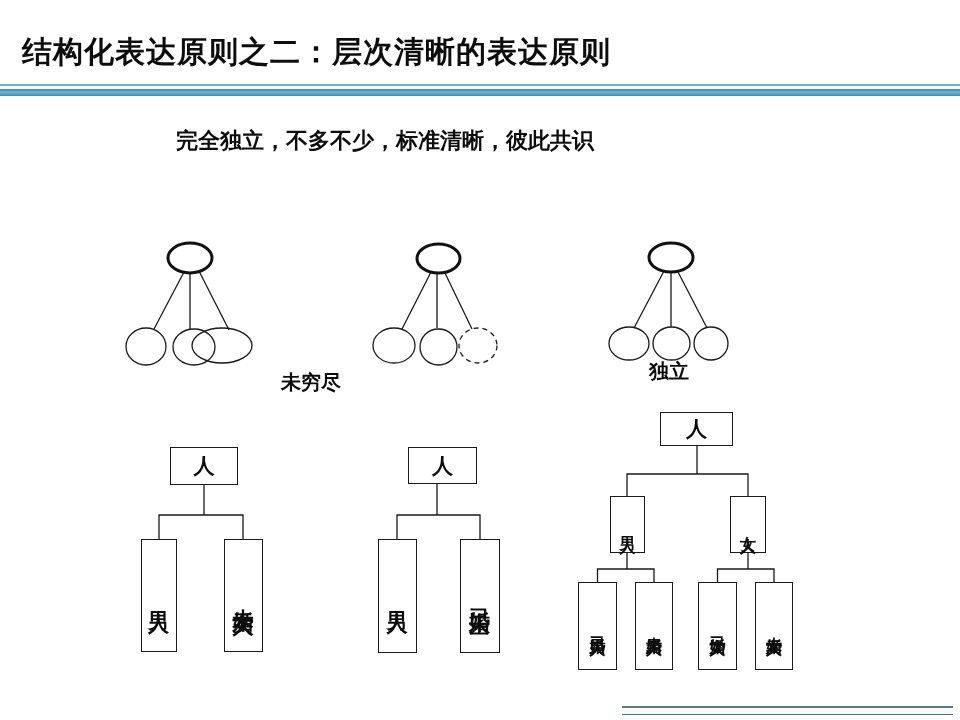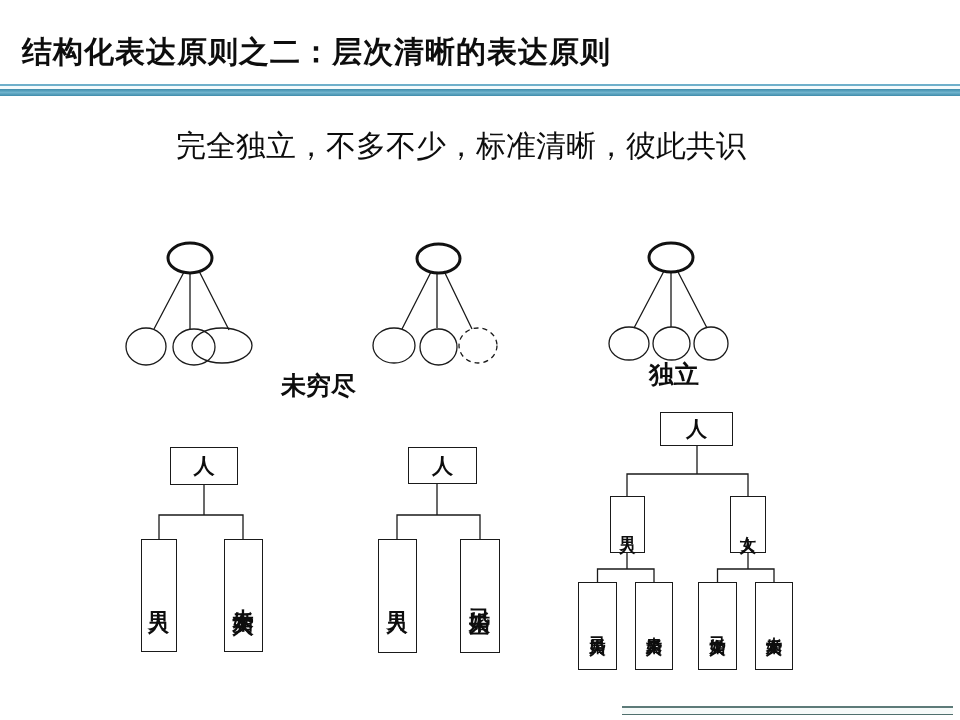--- a/index.html
+++ b/index.html
@@ -21,27 +21,27 @@
   .divider{
     position:absolute;left:0;top:84px;width:960px;height:12px;
   }
   .divider .thin{height:2px;background:#6fb0cb;}
   .divider .gap{height:3px;background:#f4fbfd;}
   .divider .band{height:7px;background:linear-gradient(#3f8cab,#66accachai 50%,#3f8cab);}
   
   .divider .band{background:linear-gradient(#3f8cab,#6fb3cd 50%,#3f8cab);}
   .subtitle{
     position:absolute;left:176px;top:126px;
-    font-size:30px;font-weight:normal;color:#0d0d0d;
+    font-size:22px;font-weight:bold;color:#0d0d0d;
     white-space:nowrap;
   }
   .svg-layer{position:absolute;left:0;top:0;width:960px;height:720px;}
   .bubble-label{
     position:absolute;
-    font-size:25px;font-weight:bold;color:#0d0d0d;
+    font-size:20px;font-weight:bold;color:#0d0d0d;
     white-space:nowrap;
   }
   .label-not-exhaustive{left:281px;top:369px;}
   .label-independent{left:649px;top:358px;}
   .node{
     position:absolute;
     box-sizing:border-box;
     border:1.4px solid #1a1a1a;
     background:#ffffff;
     display:flex;align-items:center;justify-content:center;

